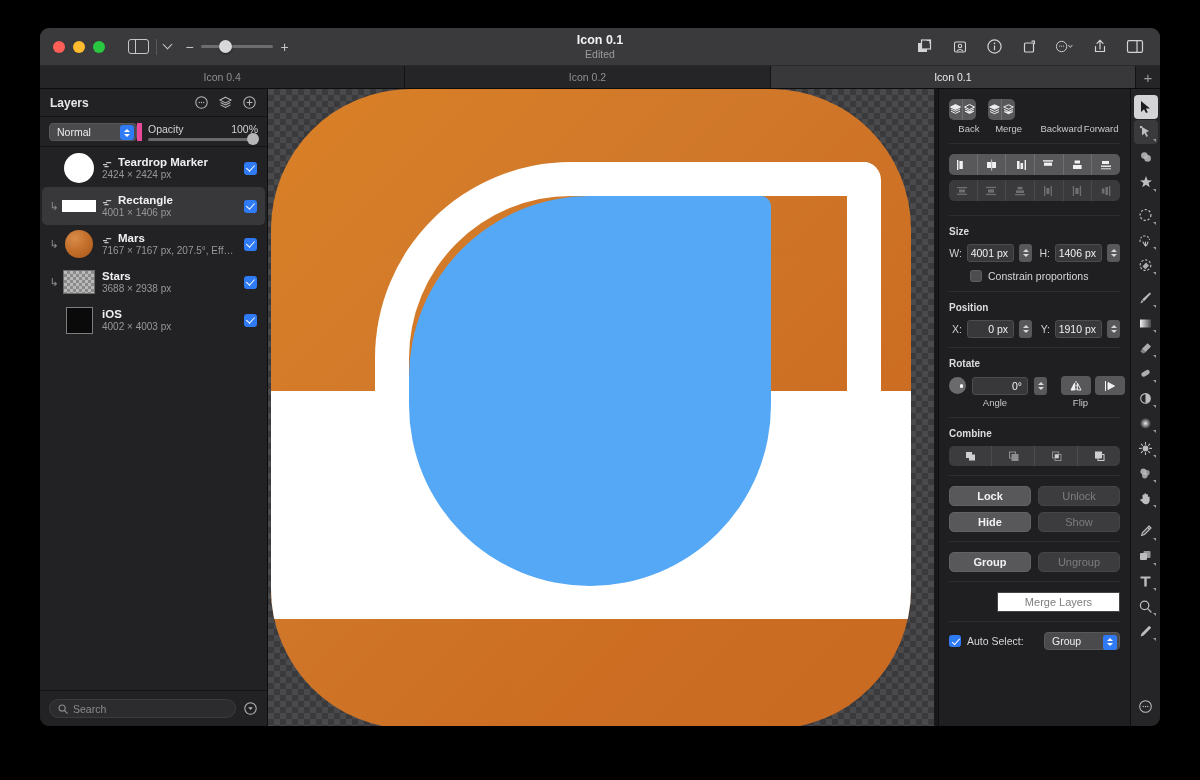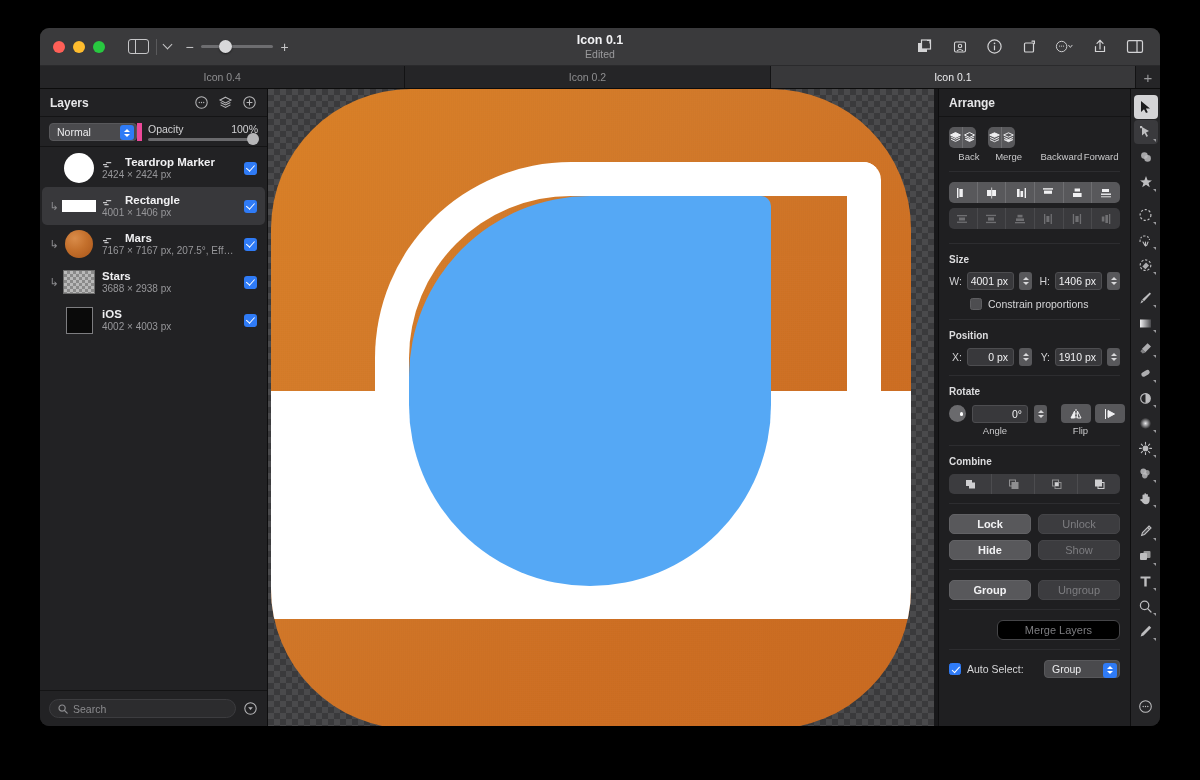--- a/index.html
+++ b/index.html
@@ -151,21 +151,21 @@
       linear-gradient(45deg, #8a8a8a 25%, transparent 25%, transparent 75%, #8a8a8a 75%),
       linear-gradient(45deg, #8a8a8a 25%, transparent 25%, transparent 75%, #8a8a8a 75%);
     background-color: #b9b9b9;
     background-size: 6px 6px;
     background-position: 0 0, 3px 3px;
     border: 0.5px solid #6d6d6d;
   }
   .th-ios { width: 27px; height: 27px; background: #0a0a0a; border: 1px solid #7d7d80; }
 
   .layer-text { flex: 1; min-width: 0; }
-  .layer-name-row { display: flex; align-items: center; gap: 12px; }
+  .layer-name-row { display: flex; align-items: center; gap: 5px; }
   .layer-kind-icon { width: 11px; height: 11px; color: #cfcfd1; flex: none; }
   .layer-name { color: #f0f0f2; font-size: 11.5px; font-weight: bold; white-space: nowrap; overflow: hidden; text-overflow: ellipsis; }
   .layer-meta { color: #97979a; font-size: 10px; margin-top: 1px; white-space: nowrap; overflow: hidden; text-overflow: ellipsis; }
 
   .layer-check {
     width: 13px; height: 13px; flex: none; border-radius: 3px;
     background: #2f7bf6; position: relative;
   }
   .layer-check::after {
     content: ''; position: absolute; left: 4px; top: 1.5px;
@@ -307,21 +307,21 @@
 
   .btn-pair { display: flex; gap: 7px; margin-bottom: 6px; }
   .pbtn {
     flex: 1; height: 20px; border-radius: 5px; background: #58585b;
     display: flex; align-items: center; justify-content: center;
     color: #f2f2f4; font-size: 11px; font-weight: bold;
     border: 0.5px solid #626265;
   }
   .pbtn.disabled { background: #3c3c3f; color: #7d7d80; border-color: #454548; font-weight: normal; }
   .wide-btn {
-    height: 20px; border-radius: 6px; background: #000000;
+    height: 20px; border-radius: 1px; background: #ffffff;
     display: flex; align-items: center; justify-content: center;
     color: #7d7d80; font-size: 11px; border: 0.5px solid #454548; margin-left: 48px;
   }
 
   .auto-row { display: flex; align-items: center; gap: 6px; }
   .auto-select {
     margin-left: auto; width: 76px; height: 18px; background: #4a4a4d; border-radius: 4px;
     display: flex; align-items: center; position: relative; padding-left: 7px;
     color: #ededef; font-size: 10.5px; border: 0.5px solid #58585b;
   }
@@ -605,23 +605,20 @@
           <div class="icon-noise"></div>
           <div class="white-band"></div>
           <div class="white-hook"></div>
           <div class="blue-drop"></div>
         </div>
       </div>
       <div class="canvas-edge"></div>
     </div>
 
     <div class="inspector">
-      <div class="insp-head">
-        <div class="insp-title">Arrange</div>
-      </div>
 
       <div class="insp-scroll">
 
         <div class="sect">
           <div class="order-row">
             <div class="seg">
               <div class="seg-btn">
                 <svg width="13" height="13" viewBox="0 0 13 13" fill="none" stroke="currentColor" stroke-width="1">
                     <path d="M6.5 1.5 L11.5 4 L6.5 6.5 L1.5 4 Z" fill="currentColor"></path>
                     <path d="M2 6 L6.5 8.2 L11 6"></path>

